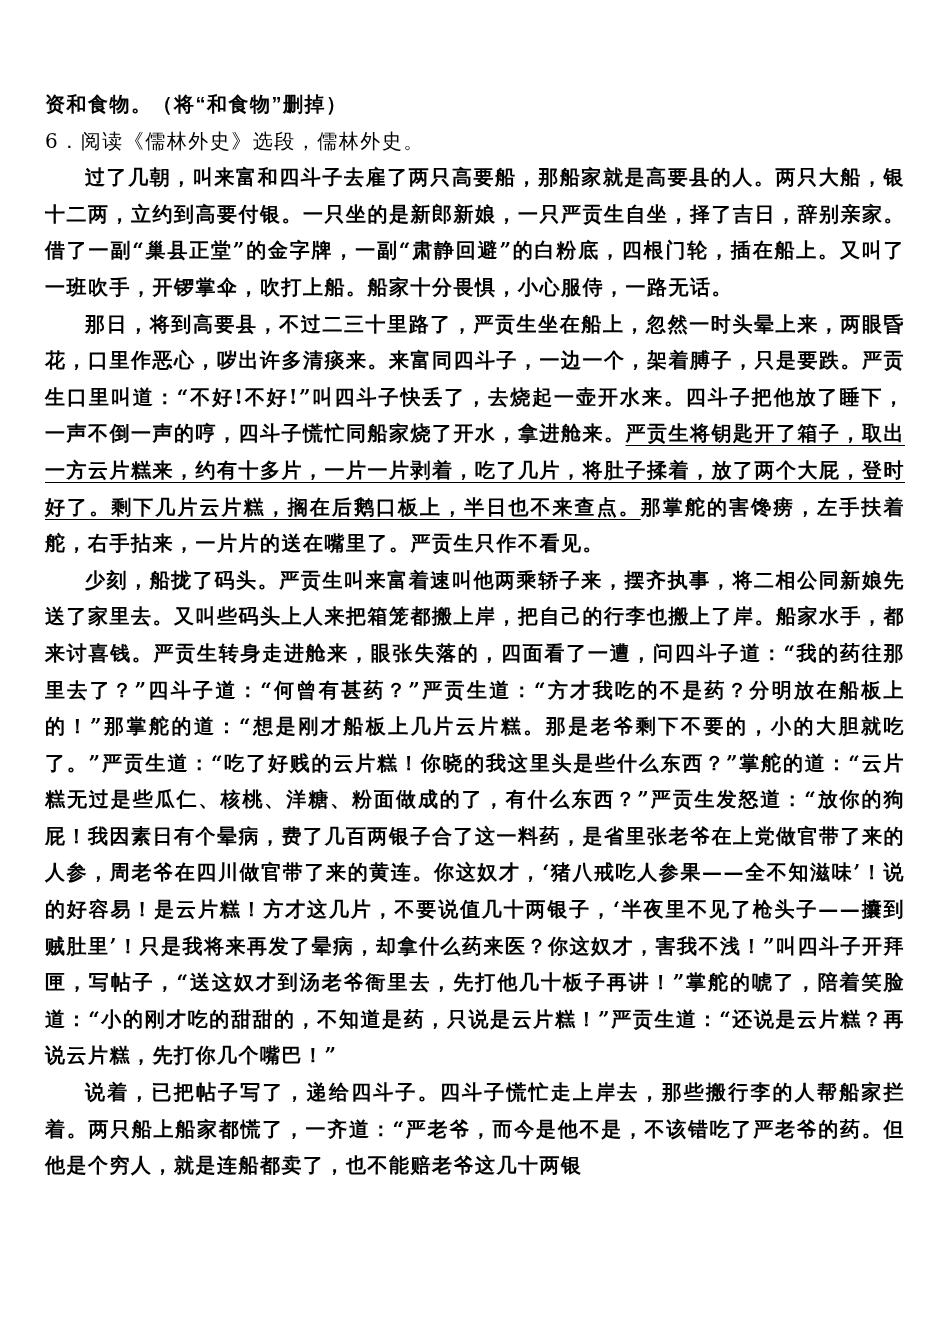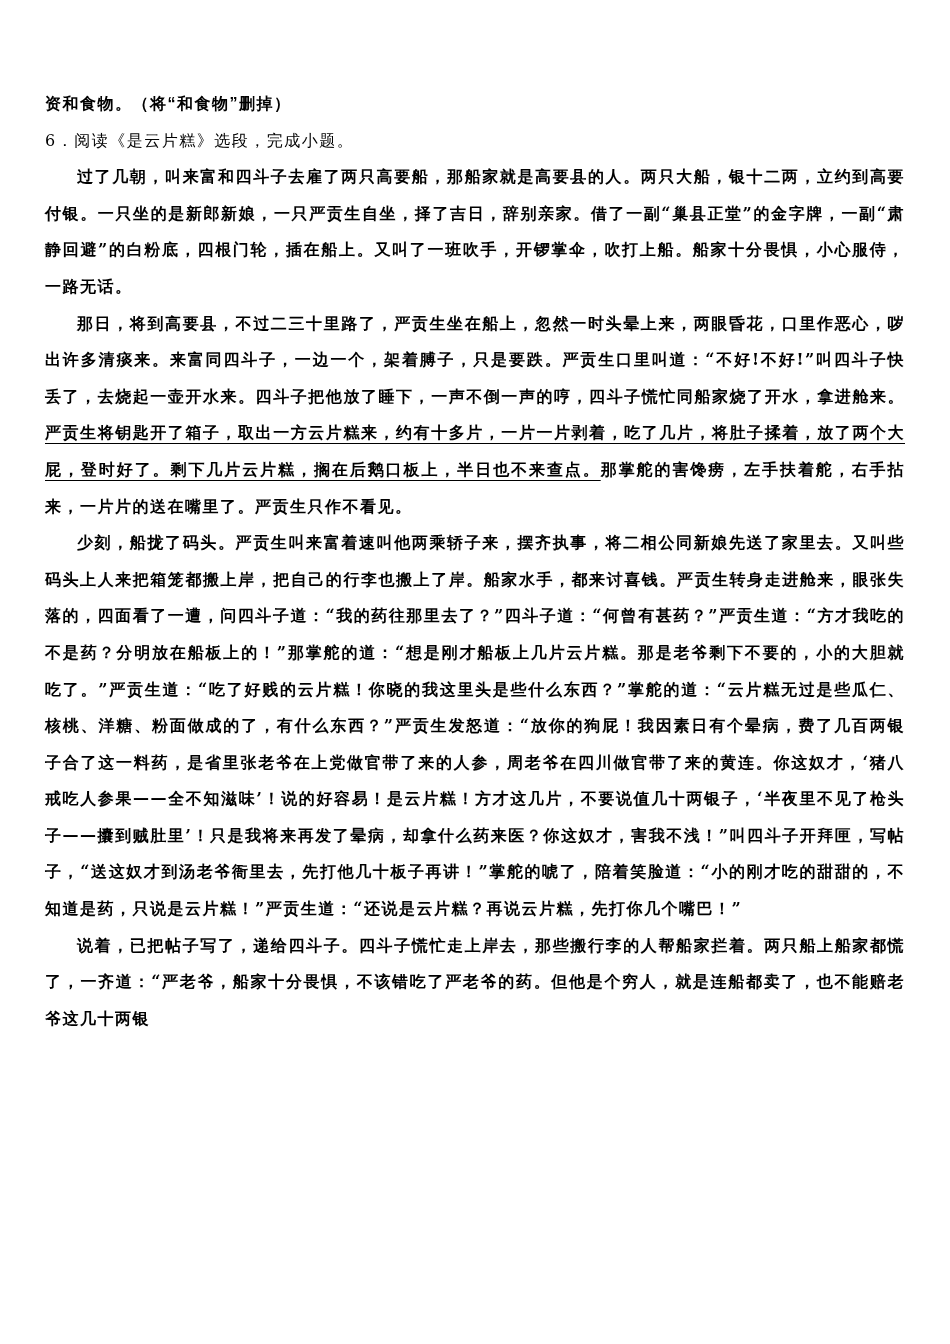--- a/index.html
+++ b/index.html
@@ -14,21 +14,21 @@
     box-sizing: border-box;
     background: #ffffff;
     color: #000000;
     padding: 86px 45px 30px 45px;
     overflow: hidden;
     font-family: "DejaVu Serif", serif;
   }
   p {
     margin: 0;
     text-align: justify;
-    font-size: 16px;
+    font-size: 20px;
     line-height: 36.6px;
     letter-spacing: 1.5px;
     word-break: break-all;
   }
   
   .hei {
     font-weight: 700;
     font-family: "Liberation Sans", "DejaVu Sans", sans-serif;
   }
   
@@ -57,27 +57,27 @@
 </head>
 <body>
 
 <div class="page">
 
   <p class="hei">资和食物。（将“和食物”删掉）</p>
 
 
 
 
-  <p class="song"><span class="qnum">6．</span><span>阅读《是云片糕》选段，完成小题。</span></p>
+  <p class="song"><span class="qnum">6．</span><span>阅读《儒林外史》选段，儒林外史。</span></p>
 
   <div class="kai">
 
     <p class="para">过了几朝，叫来富和四斗子去雇了两只高要船，那船家就是高要县的人。两只大船，银十二两，立约到高要付银。一只坐的是新郎新娘，一只严贡生自坐，择了吉日，辞别亲家。借了一副“巢县正堂”的金字牌，一副“肃静回避”的白粉底，四根门轮，插在船上。又叫了一班吹手，开锣掌伞，吹打上船。船家十分畏惧，小心服侍，一路无话。</p>
 
     <p class="para"><span>那日，将到高要县，不过二三十里路了，严贡生坐在船上，忽然一时头晕上来，两眼昏花，口里作恶心，哕出许多清痰来。来富同四斗子，一边一个，架着膊子，只是要跌。严贡生口里叫道：“不好!不好!”叫四斗子快丢了，去烧起一壶开水来。四斗子把他放了睡下，一声不倒一声的哼，四斗子慌忙同船家烧了开水，拿进舱来。</span><span class="ul">严贡生将钥匙开了箱子，取出一方云片糕来，约有十多片，一片一片剥着，吃了几片，将肚子揉着，放了两个大屁，登时好了。剩下几片云片糕，搁在后鹅口板上，半日也不来查点。</span><span>那掌舵的害馋痨，左手扶着舵，右手拈来，一片片的送在嘴里了。严贡生只作不看见。</span></p>
 
     <p class="para">少刻，船拢了码头。严贡生叫来富着速叫他两乘轿子来，摆齐执事，将二相公同新娘先送了家里去。又叫些码头上人来把箱笼都搬上岸，把自己的行李也搬上了岸。船家水手，都来讨喜钱。严贡生转身走进舱来，眼张失落的，四面看了一遭，问四斗子道：“我的药往那里去了？”四斗子道：“何曾有甚药？”严贡生道：“方才我吃的不是药？分明放在船板上的！”那掌舵的道：“想是刚才船板上几片云片糕。那是老爷剩下不要的，小的大胆就吃了。”严贡生道：“吃了好贱的云片糕！你晓的我这里头是些什么东西？”掌舵的道：“云片糕无过是些瓜仁、核桃、洋糖、粉面做成的了，有什么东西？”严贡生发怒道：“放你的狗屁！我因素日有个晕病，费了几百两银子合了这一料药，是省里张老爷在上党做官带了来的人参，周老爷在四川做官带了来的黄连。你这奴才，‘猪八戒吃人参果——全不知滋味’！说的好容易！是云片糕！方才这几片，不要说值几十两银子，‘半夜里不见了枪头子——攮到贼肚里’！只是我将来再发了晕病，却拿什么药来医？你这奴才，害我不浅！”叫四斗子开拜匣，写帖子，“送这奴才到汤老爷衙里去，先打他几十板子再讲！”掌舵的唬了，陪着笑脸道：“小的刚才吃的甜甜的，不知道是药，只说是云片糕！”严贡生道：“还说是云片糕？再说云片糕，先打你几个嘴巴！”</p>
 
-    <p class="para">说着，已把帖子写了，递给四斗子。四斗子慌忙走上岸去，那些搬行李的人帮船家拦着。两只船上船家都慌了，一齐道：“严老爷，船家十分畏惧，不该错吃了严老爷的药。但他是个穷人，就是连船都卖了，也不能赔老爷这几十两银</p>
+    <p class="para">说着，已把帖子写了，递给四斗子。四斗子慌忙走上岸去，那些搬行李的人帮船家拦着。两只船上船家都慌了，一齐道：“严老爷，而今是他不是，不该错吃了严老爷的药。但他是个穷人，就是连船都卖了，也不能赔老爷这几十两银</p>
 
   </div>
 
 </div>
 
 </body></html>

